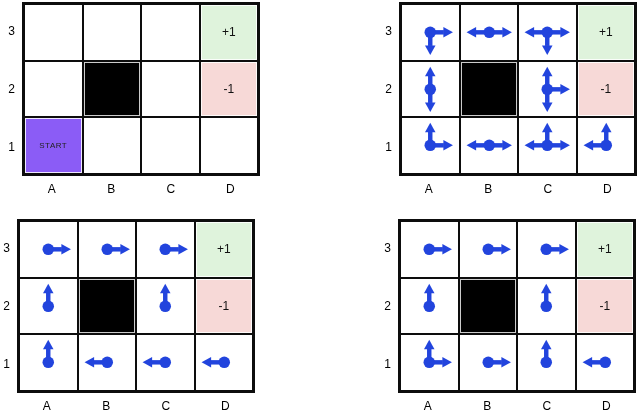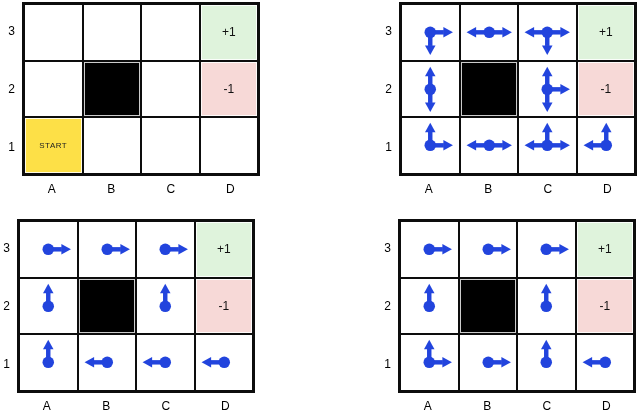--- a/index.html
+++ b/index.html
@@ -99,21 +99,21 @@
         <div class="cell"></div>
         <div class="cell terminal" style="background: rgb(223, 243, 220);">
           <span class="cell-label">+1</span>
         </div>
         <div class="cell"></div>
         <div class="cell wall"></div>
         <div class="cell"></div>
         <div class="cell terminal" style="background: rgb(247, 217, 215);">
           <span class="cell-label">-1</span>
         </div>
-        <div class="cell terminal" style="background: #fde047;">
+        <div class="cell terminal" style="background: #8b5cf6;">
           <span class="cell-label start">START</span>
         </div>
         <div class="cell"></div>
         <div class="cell"></div>
         <div class="cell"></div>
       </div>
       <div class="col-labels">
         <div class="col-label">A</div>
         <div class="col-label">B</div>
         <div class="col-label">C</div>

